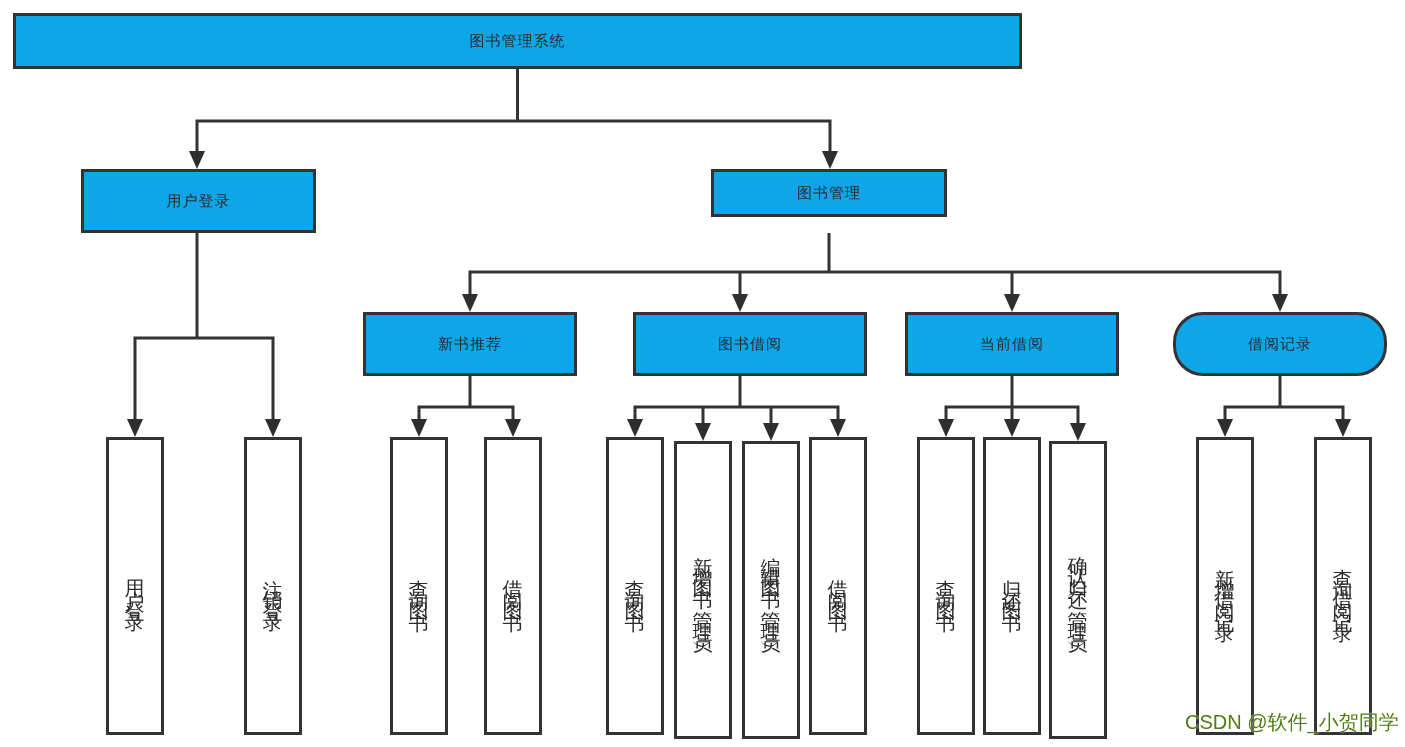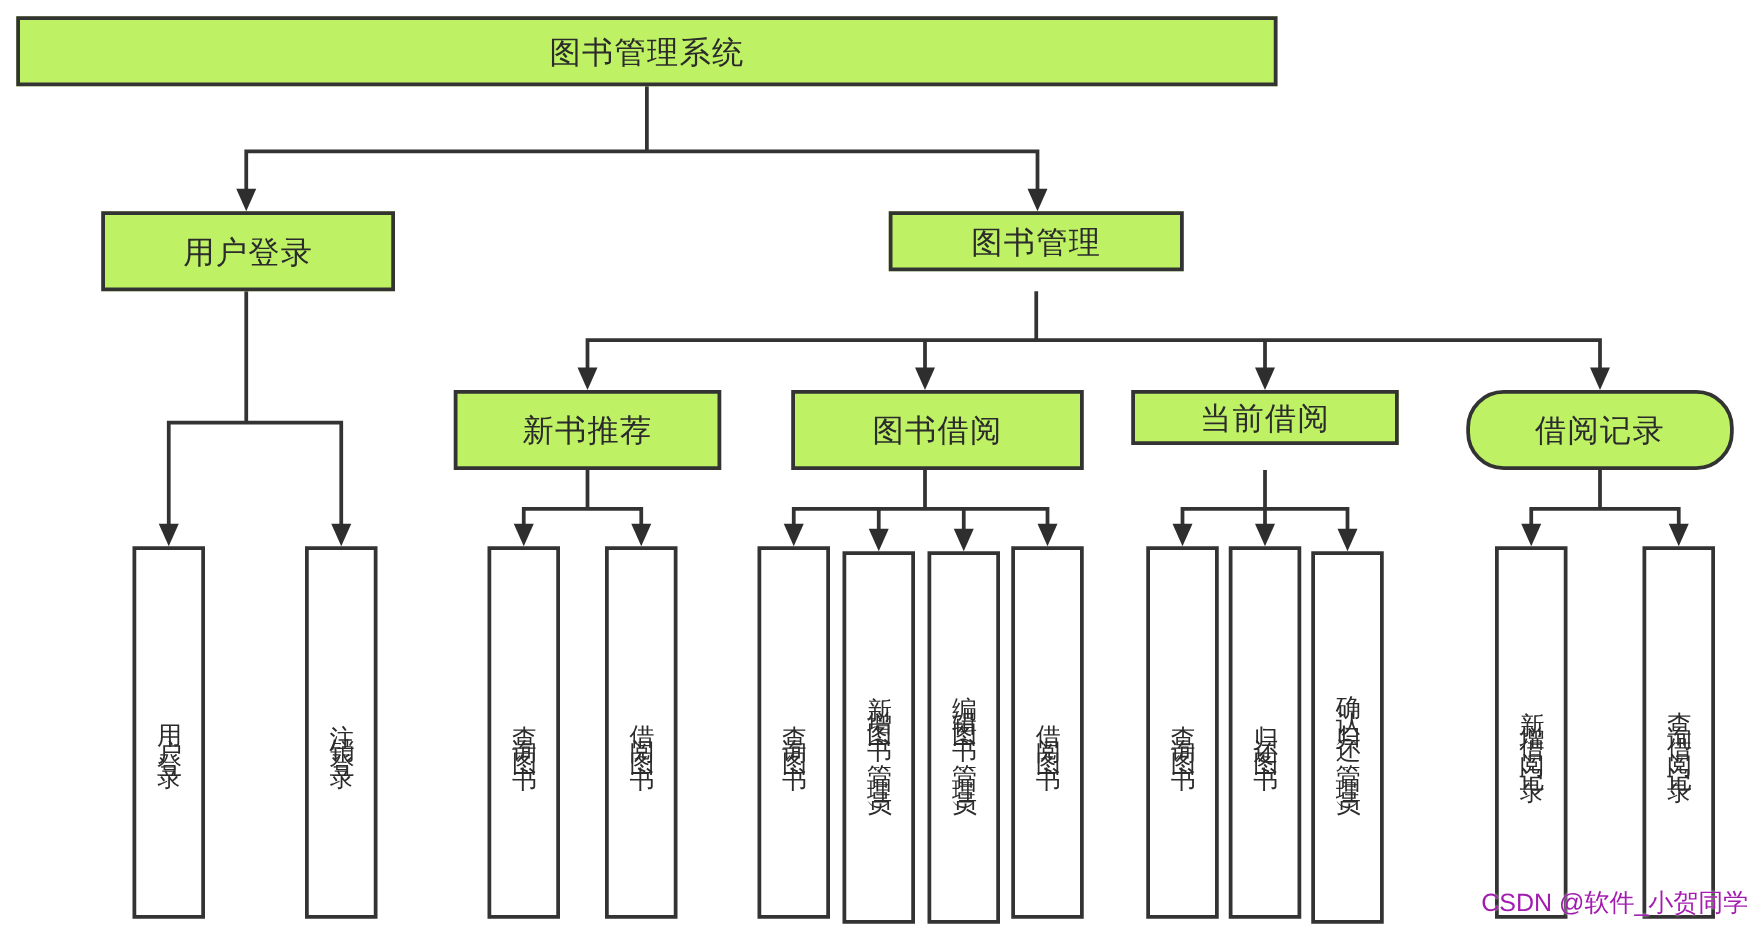--- a/index.html
+++ b/index.html
@@ -13,25 +13,25 @@
   }
   .connectors {
     position: absolute;
     left: 0; top: 0;
     width: 1405px; height: 747px;
   }
   .node {
     position: absolute;
     box-sizing: border-box;
     border: 3px solid #333333;
-    background: #bef264;
+    background: #0ea5e9;
     display: flex;
     align-items: center;
     justify-content: center;
-    font-size: 25px;
+    font-size: 15px;
     letter-spacing: 1px;
     color: #2b2b2b;
     text-align: center;
   }
   .leaf {
     position: absolute;
     box-sizing: border-box;
     width: 58px;
     height: 298px;
     border: 3px solid #333333;
@@ -44,21 +44,21 @@
     letter-spacing: 11px;
     line-height: 1;
     color: #2b2b2b;
     white-space: nowrap;
   }
   .watermark {
     position: absolute;
     left: 1185px;
     top: 709px;
     font-size: 20px;
-    color: #a21caf;
+    color: #4d7c0f;
     text-shadow: 0 0 2px #ffffff;
     white-space: nowrap;
     z-index: 5;
   }
 </style>
 </head>
 <body>
 
 <div class="stage">
 
@@ -113,21 +113,21 @@
     </g>
   </svg>
 
   <div class="node" style="left:13px;top:13px;width:1009px;height:56px;">图书管理系统</div>
 
   <div class="node" style="left:81px;top:169px;width:235px;height:64px;">用户登录</div>
   <div class="node" style="left:711px;top:169px;width:236px;height:48px;">图书管理</div>
 
   <div class="node" style="left:363px;top:312px;width:214px;height:64px;">新书推荐</div>
   <div class="node" style="left:633px;top:312px;width:234px;height:64px;">图书借阅</div>
-  <div class="node" style="left:905px;top:312px;width:214px;height:44px;">当前借阅</div>
+  <div class="node" style="left:905px;top:312px;width:214px;height:64px;">当前借阅</div>
   <div class="node" style="left:1173px;top:312px;width:214px;height:64px;border-radius:30px;">借阅记录</div>
 
   <div class="leaf" style="left:106px;top:437px;">用户登录</div>
   <div class="leaf" style="left:244px;top:437px;">注销登录</div>
 
   <div class="leaf" style="left:390px;top:437px;">查询图书</div>
   <div class="leaf" style="left:484px;top:437px;">借阅图书</div>
 
   <div class="leaf" style="left:606px;top:437px;">查询图书</div>
   <div class="leaf" style="left:674px;top:441px;">新增图书（管理员）</div>

